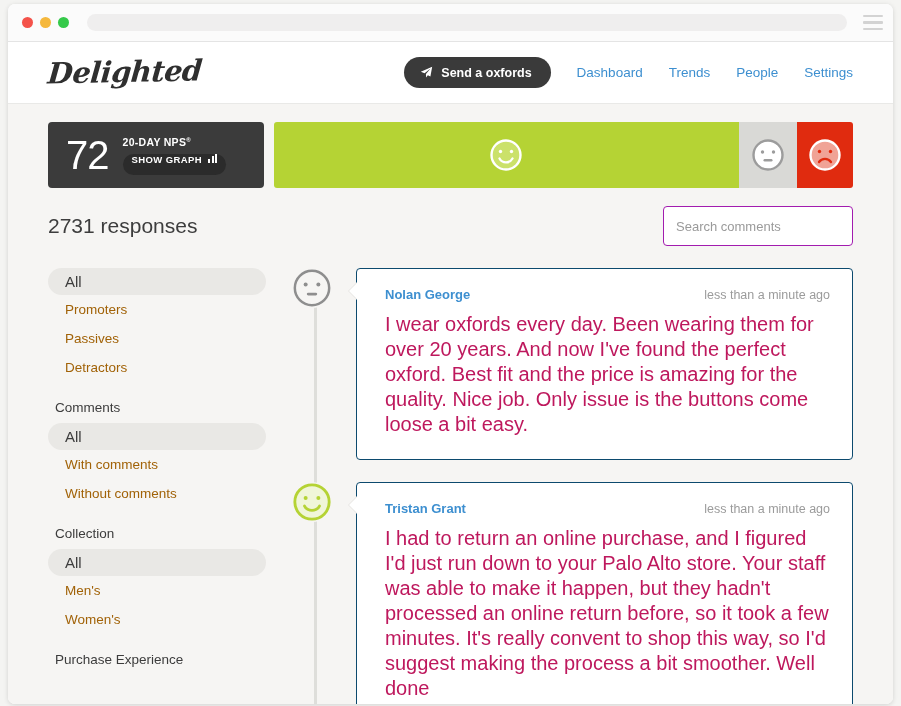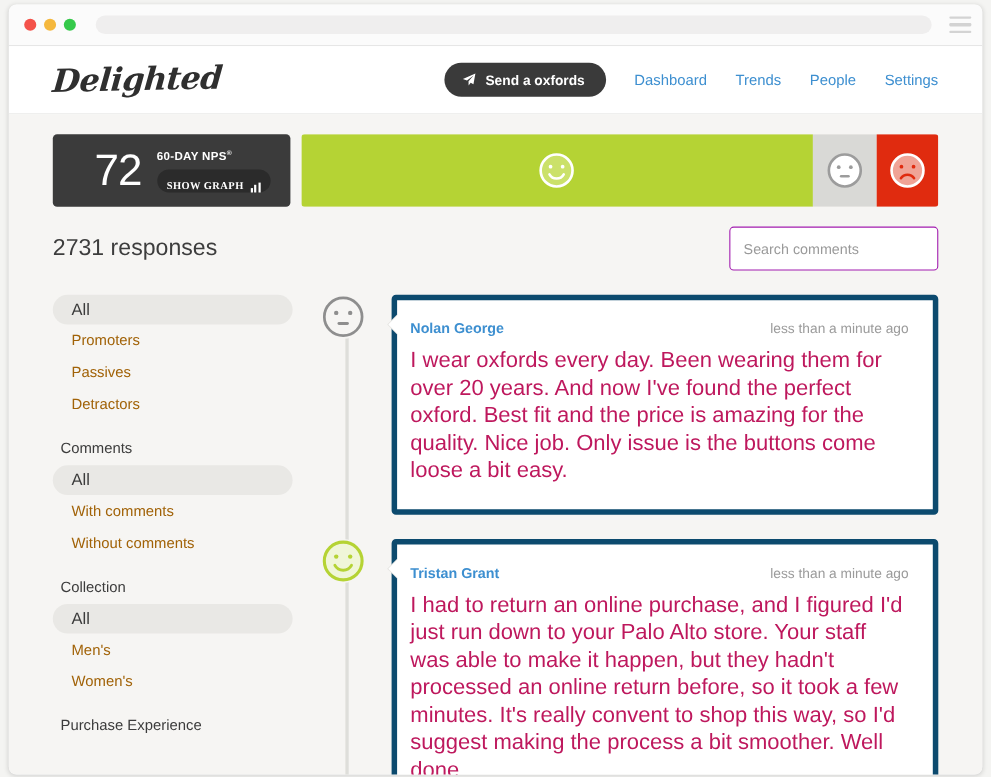--- a/index.html
+++ b/index.html
@@ -97,44 +97,43 @@
     padding: 0 14px 0 18px;
     height: 66px;
   }
   .nps-score {
     font-size: 40px;
     color: #ffffff;
     font-weight: 300;
     font-family: "Liberation Sans", sans-serif;
     line-height: 1;
     letter-spacing: -1px;
-    margin-left: 20px;
   }
   .nps-right { margin-left: 14px; }
   .nps-label {
     color: #ffffff;
     font-size: 10.5px;
     font-weight: 700;
     letter-spacing: 0.3px;
     margin-bottom: 6px;
   }
   .nps-label sup { font-size: 6px; vertical-align: super; }
   .showgraph {
     background: #2b2b2b;
     border: none;
     color: #ffffff;
     border-radius: 11px;
     height: 21px;
     padding: 0 9px;
     font-size: 9.5px;
     font-weight: 700;
     letter-spacing: 0.4px;
-    display: flex; align-items: flex-end; gap: 6px;
-    cursor: pointer;
-    font-family: Liberation Serif, serif;
+    display: flex; align-items: flex-start; gap: 6px;
+    cursor: pointer;
+    font-family: Liberation Sans, sans-serif;
   }
   .bars { display: flex; align-items: flex-end; gap: 1.5px; height: 9px; }
   .bars i { display: block; width: 2px; background: #ffffff; }
   .bars i:nth-child(1) { height: 4px; }
   .bars i:nth-child(2) { height: 7px; }
   .bars i:nth-child(3) { height: 9px; }
 
   .segbar {
     flex: 1;
     margin-left: 10px;
@@ -210,23 +209,23 @@
   .face {
     position: absolute;
     left: -64px; top: 0;
     width: 40px; height: 40px;
     border-radius: 50%;
     background: #f6f5f3;
     z-index: 2;
   }
   .card {
     background: #ffffff;
-    border: 5px solid #0c4a6e;
+    border: 1px solid #0c4a6e;
     border-radius: 4px;
-    padding: 18px 22px 22px 12px;
+    padding: 18px 22px 22px 28px;
     position: relative;
   }
   .card:before, .card:after {
     content: "";
     position: absolute;
     left: -9px; top: 13px;
     width: 0; height: 0;
     border-top: 9px solid transparent;
     border-bottom: 9px solid transparent;
     border-right: 9px solid #e5e4e1;
@@ -282,21 +281,21 @@
     </div>
   </div>
 
   <div class="page">
 
     <div class="scorerow">
       <div class="nps-card">
         <div class="nps-score">72</div>
         <div class="nps-right">
           <div class="nps-label">
-            <span>60-DAY NPS</span><sup>®</sup>
+            <span>20-DAY NPS</span><sup>®</sup>
           </div>
           <button class="showgraph">
             <span>SHOW GRAPH</span>
             <span class="bars">
                 <i></i>
                 <i></i>
                 <i></i>
               </span>
           </button>
         </div>

